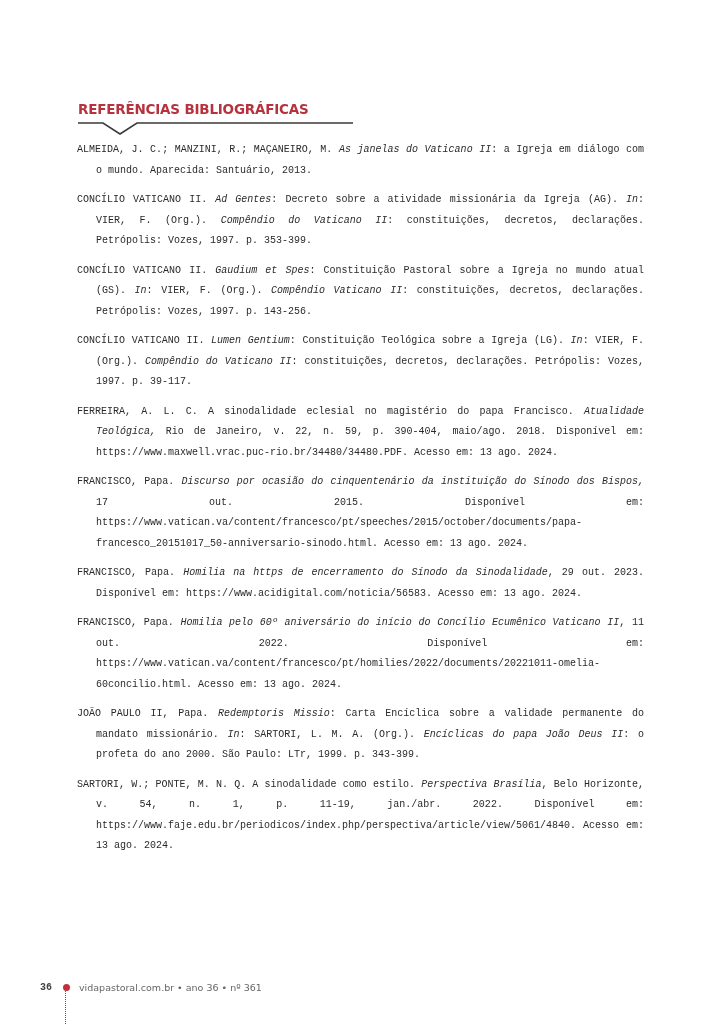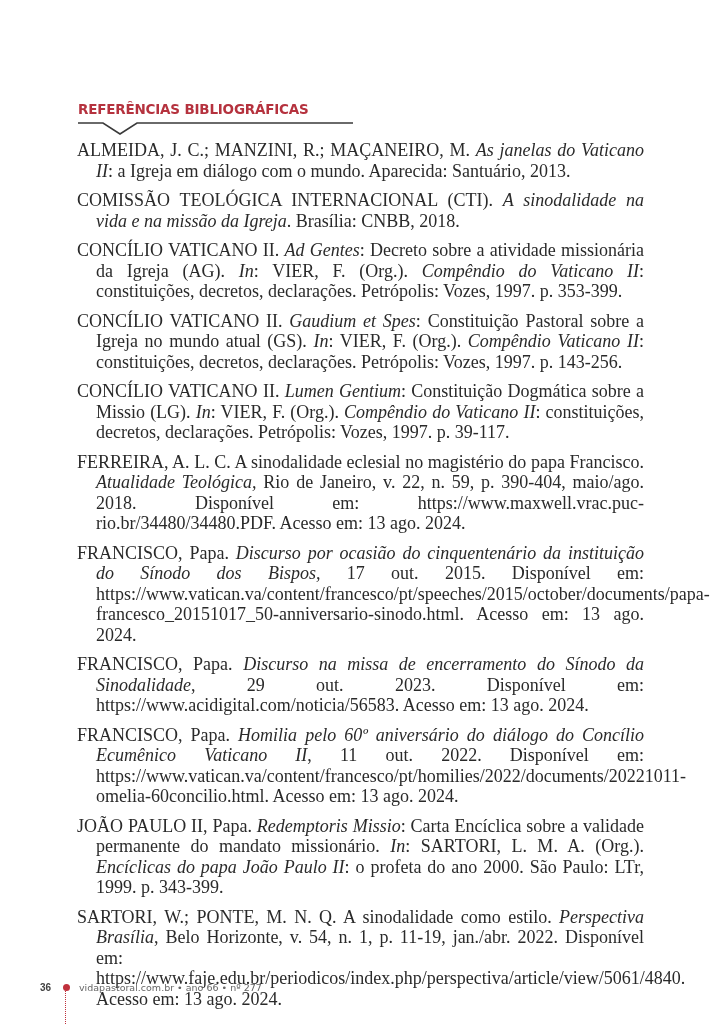--- a/index.html
+++ b/index.html
@@ -3,56 +3,55 @@
   <meta charset="utf-8">
   <style>
     html, body { margin: 0; padding: 0; background: #ffffff; }
     body { width: 715px; height: 1024px; position: relative; overflow: hidden; }
     .page { position: absolute; left: 0; top: 4px; width: 715px; height: 1024px; background: #fff; }
     .section-head { position: absolute; left: 78px; top: 97px; width: 275px; }
     .section-title { font-family: "DejaVu Sans", sans-serif; font-weight: bold; font-size: 13.5px; letter-spacing: -0.2px; color: #b5323e; line-height: 16px; white-space: nowrap; }
     .rule { position: relative; margin-top: 4px; height: 16px; }
     .rule svg { position: absolute; left: 0; top: 0; }
     .refs { position: absolute; left: 77px; top: 136px; width: 567px; }
-    .ref { font-family: Liberation Serif, serif; font-size: 18px; line-height: 20.5px; color: #2a2a2a; text-align: justify; padding-left: 19px; text-indent: -19px; margin: 0 0 9px 0; }
+    .ref { font-family: Liberation Mono, monospace; font-size: 10px; line-height: 20.5px; color: #2a2a2a; text-align: justify; padding-left: 19px; text-indent: -19px; margin: 0 0 9px 0; }
     .ref em { font-style: italic; }
     .footer { position: absolute; left: 40px; top: 976px; height: 14px; display: flex; align-items: center; }
-    .page-num { font-family: Liberation Sans, sans-serif; font-weight: bold; font-size: 10px; color: #444; width: 22px; }
+    .page-num { font-family: Liberation Mono, monospace; font-weight: bold; font-size: 10px; color: #444; width: 22px; }
     .dot { width: 7px; height: 7px; border-radius: 50%; background: #c0303c; margin-left: 1px; }
     .footer-text { font-family: "DejaVu Sans", sans-serif; font-size: 9.5px; color: #666; margin-left: 9px; white-space: nowrap; }
     .dotted { position: absolute; left: 65px; top: 987px; width: 0; height: 37px; border-left: 1.5px dotted #c0303c; }
   </style>
 </head>
 <body>
 
 <div class="page">
 
   <div class="section-head">
     <div class="section-title">REFERÊNCIAS BIBLIOGRÁFICAS</div>
     <div class="rule">
       <svg width="275" height="16" viewBox="0 0 275 16">
         <polyline points="0,2 25,2 42,13 59,2 275,2" fill="none" stroke="#3a3a3a" stroke-width="1.6"></polyline>
       </svg>
     </div>
   </div>
 
   <div class="refs" id="refs">
       <p class="ref"><span>ALMEIDA, J. C.; MANZINI, R.; MAÇANEIRO, M. </span><em>As janelas do Vaticano II</em><span>: a Igreja em diálogo com o mundo. Aparecida: Santuário, 2013.</span></p>
-      <p class="ref"><span>COMISSÃO TEOLÓGICA INTERNACIONAL (CTI). </span><em>A sinodalidade na vida e na missão da Igreja</em><span>. Brasília: CNBB, 2018.</span></p>
       <p class="ref"><span>CONCÍLIO VATICANO II. </span><em>Ad Gentes</em><span>: Decreto sobre a atividade missionária da Igreja (AG). </span><em>In</em><span>: VIER, F. (Org.). </span><em>Compêndio do Vaticano II</em><span>: constituições, decretos, declarações. Petrópolis: Vozes, 1997. p. 353-399.</span></p>
       <p class="ref"><span>CONCÍLIO VATICANO II. </span><em>Gaudium et Spes</em><span>: Constituição Pastoral sobre a Igreja no mundo atual (GS). </span><em>In</em><span>: VIER, F. (Org.). </span><em>Compêndio Vaticano II</em><span>: constituições, decretos, declarações. Petrópolis: Vozes, 1997. p. 143-256.</span></p>
-      <p class="ref"><span>CONCÍLIO VATICANO II. </span><em>Lumen Gentium</em><span>: Constituição Dogmática sobre a Missio (LG). </span><em>In</em><span>: VIER, F. (Org.). </span><em>Compêndio do Vaticano II</em><span>: constituições, decretos, declarações. Petrópolis: Vozes, 1997. p. 39-117.</span></p>
+      <p class="ref"><span>CONCÍLIO VATICANO II. </span><em>Lumen Gentium</em><span>: Constituição Teológica sobre a Igreja (LG). </span><em>In</em><span>: VIER, F. (Org.). </span><em>Compêndio do Vaticano II</em><span>: constituições, decretos, declarações. Petrópolis: Vozes, 1997. p. 39-117.</span></p>
       <p class="ref"><span>FERREIRA, A. L. C. A sinodalidade eclesial no magistério do papa Francisco. </span><em>Atualidade Teológica,</em><span> Rio de Janeiro, v. 22, n. 59, p. 390-404, maio/ago. 2018. Disponível em: https://www.maxwell.vrac.puc-rio.br/34480/34480.PDF. Acesso em: 13 ago. 2024.</span></p>
       <p class="ref"><span>FRANCISCO, Papa. </span><em>Discurso por ocasião do cinquentenário da instituição do Sínodo dos Bispos,</em><span> 17 out. 2015. Disponível em: https://www.vatican.va/content/francesco/pt/speeches/2015/october/documents/papa-francesco_20151017_50-anniversario-sinodo.html. Acesso em: 13 ago. 2024.</span></p>
-      <p class="ref"><span>FRANCISCO, Papa. </span><em>Discurso na missa de encerramento do Sínodo da Sinodalidade</em><span>, 29 out. 2023. Disponível em: https://www.acidigital.com/noticia/56583. Acesso em: 13 ago. 2024.</span></p>
-      <p class="ref"><span>FRANCISCO, Papa. </span><em>Homilia pelo 60º aniversário do diálogo do Concílio Ecumênico Vaticano II</em><span>, 11 out. 2022. Disponível em: https://www.vatican.va/content/francesco/pt/homilies/2022/documents/20221011-omelia-60concilio.html. Acesso em: 13 ago. 2024.</span></p>
-      <p class="ref"><span>JOÃO PAULO II, Papa. </span><em>Redemptoris Missio</em><span>: Carta Encíclica sobre a validade permanente do mandato missionário. </span><em>In</em><span>: SARTORI, L. M. A. (Org.). </span><em>Encíclicas do papa João Paulo II</em><span>: o profeta do ano 2000. São Paulo: LTr, 1999. p. 343-399.</span></p>
+      <p class="ref"><span>FRANCISCO, Papa. </span><em>Homilia na https de encerramento do Sínodo da Sinodalidade</em><span>, 29 out. 2023. Disponível em: https://www.acidigital.com/noticia/56583. Acesso em: 13 ago. 2024.</span></p>
+      <p class="ref"><span>FRANCISCO, Papa. </span><em>Homilia pelo 60º aniversário do início do Concílio Ecumênico Vaticano II</em><span>, 11 out. 2022. Disponível em: https://www.vatican.va/content/francesco/pt/homilies/2022/documents/20221011-omelia-60concilio.html. Acesso em: 13 ago. 2024.</span></p>
+      <p class="ref"><span>JOÃO PAULO II, Papa. </span><em>Redemptoris Missio</em><span>: Carta Encíclica sobre a validade permanente do mandato missionário. </span><em>In</em><span>: SARTORI, L. M. A. (Org.). </span><em>Encíclicas do papa João Deus II</em><span>: o profeta do ano 2000. São Paulo: LTr, 1999. p. 343-399.</span></p>
       <p class="ref"><span>SARTORI, W.; PONTE, M. N. Q. A sinodalidade como estilo. </span><em>Perspectiva Brasília</em><span>, Belo Horizonte, v. 54, n. 1, p. 11-19, jan./abr. 2022. Disponível em: https://www.faje.edu.br/periodicos/index.php/perspectiva/article/view/5061/4840. Acesso em: 13 ago. 2024.</span></p>
     </div>
 
   <div class="footer">
     <span class="page-num">36</span>
     <span class="dot"></span>
-    <span class="footer-text">vidapastoral.com.br • ano 66 • nº 277</span>
+    <span class="footer-text">vidapastoral.com.br • ano 36 • nº 361</span>
   </div>
   <div class="dotted"></div>
 
 </div>
 
 </body></html>

